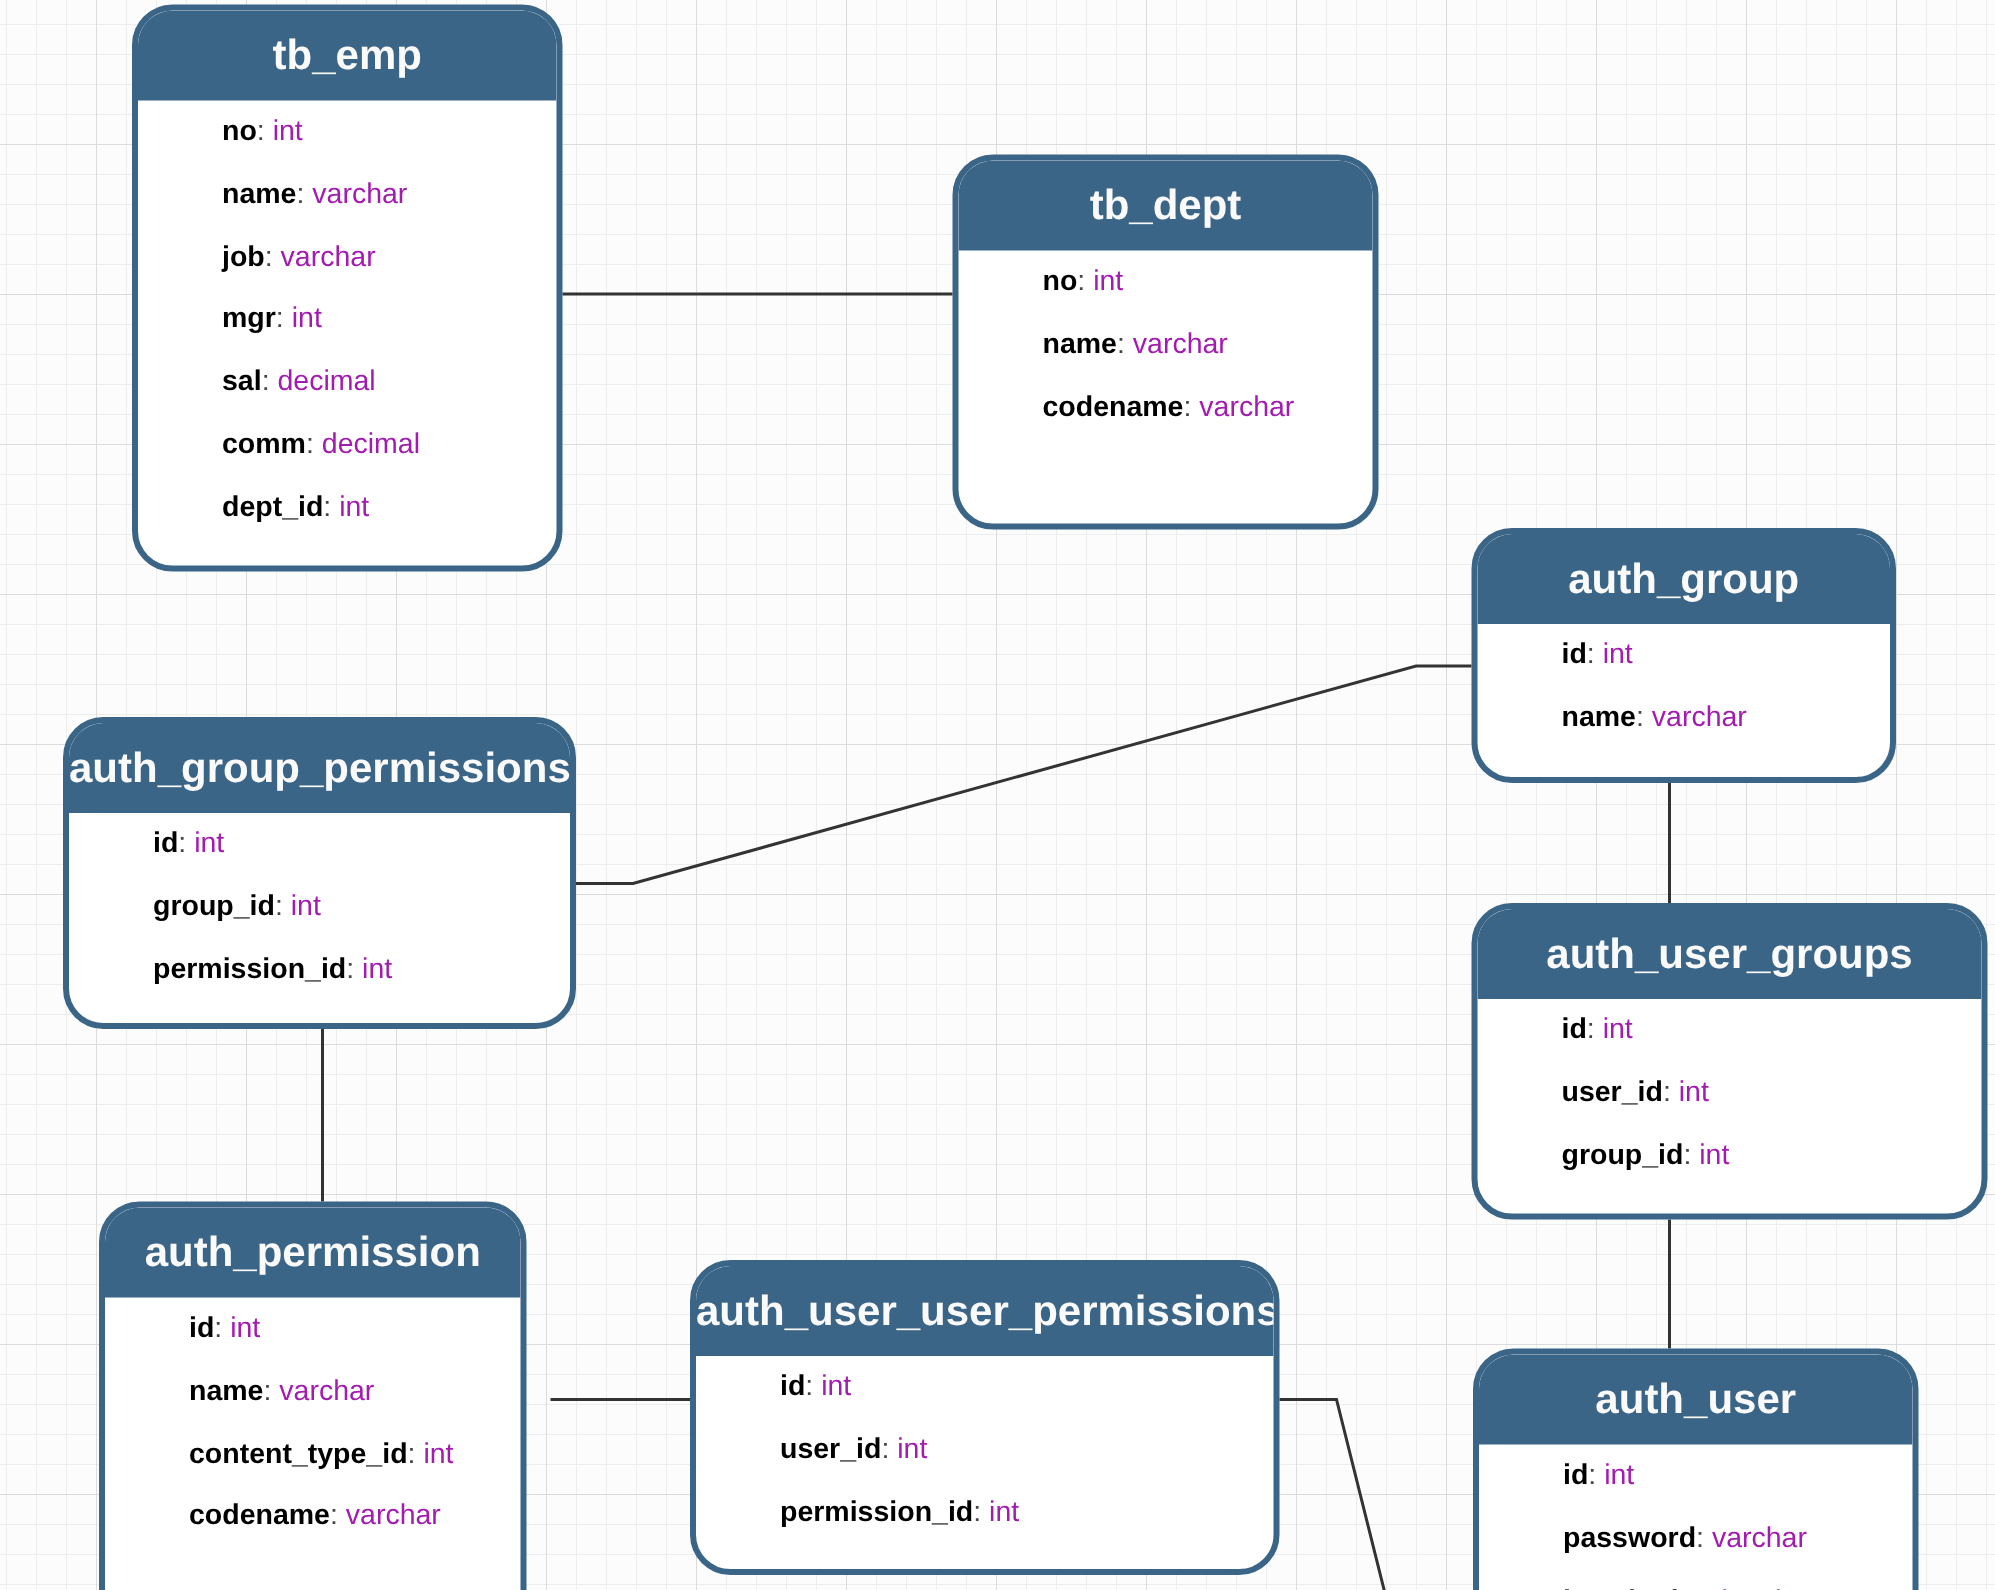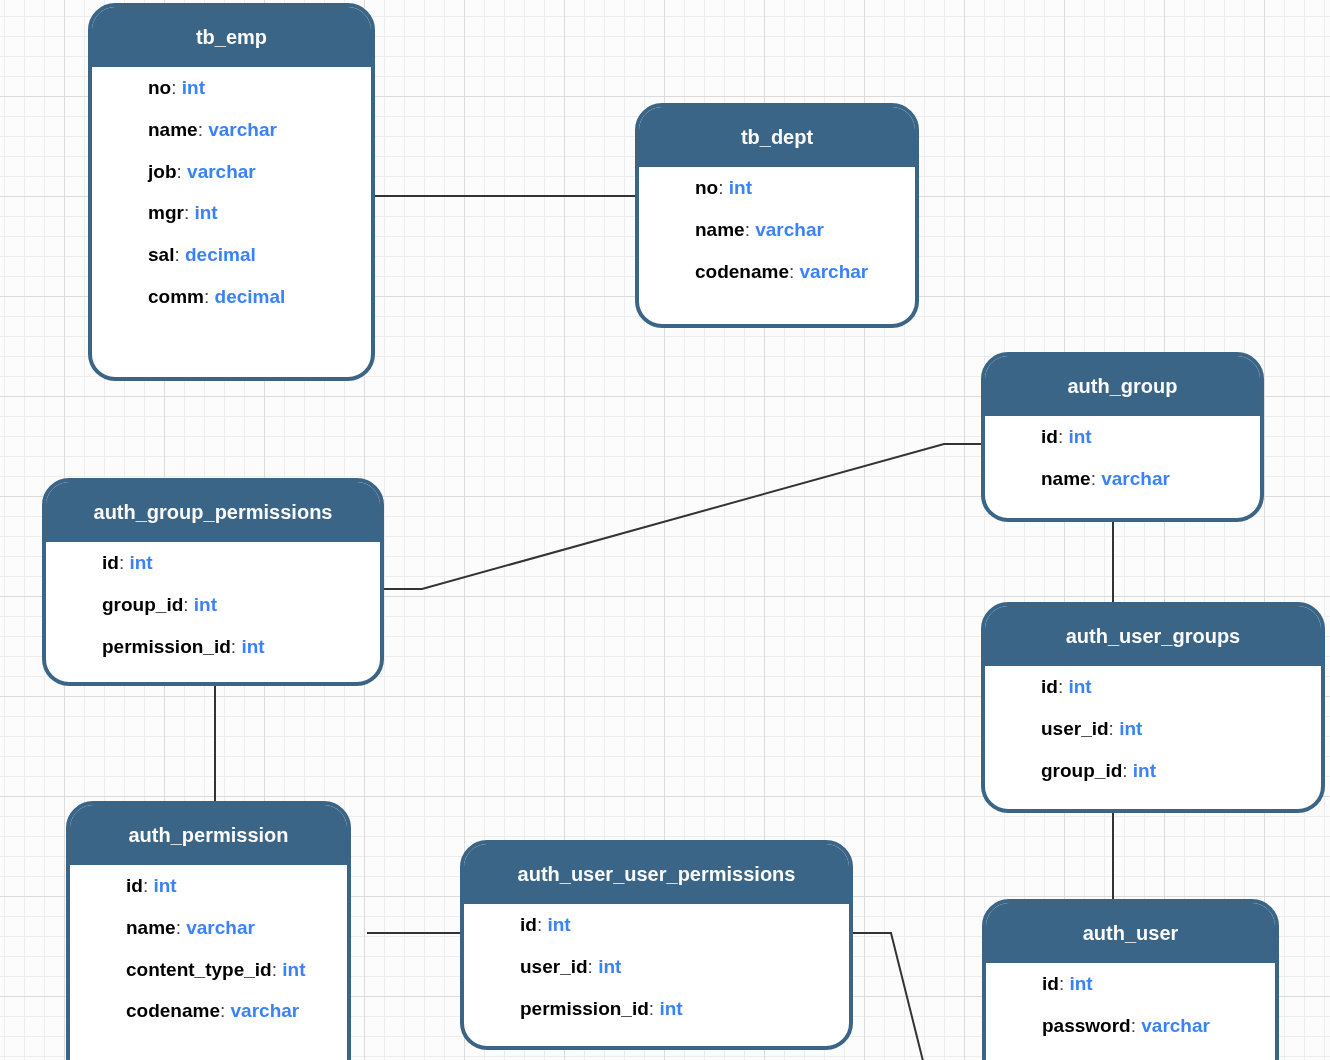--- a/index.html
+++ b/index.html
@@ -23,42 +23,42 @@
     box-sizing:border-box;
     background:#ffffff;
     border:4px solid #3b6587;
     border-radius:27px;
     overflow:hidden;
     box-shadow:0 0 0 0 transparent;
   }
   .table-header{
     background:#3b6587;
     color:#fafafa;
-    font-size:20px;
+    font-size:28px;
     font-weight:bold;
     text-align:center;
     height:60px;
     line-height:60px;
     white-space:nowrap;
   }
   .table-body{padding:0;}
   .row{
     height:41.8px;
     line-height:41.8px;
     padding-left:56px;
     font-size:19px;
     white-space:nowrap;
   }
   .fname{color:#000000;font-weight:bold;}
   .fsep{color:#444444;font-weight:normal;}
-  .ftype{color:#3b82f6;font-weight:bold;}
+  .ftype{color:#a21caf;font-weight:normal;}
 
   
   .t0{left:88px;  top:3px;   width:287px; height:378px;}
-  .t1{left:635px; top:103px; width:284px; height:225px;}
+  .t1{left:635px; top:103px; width:284px; height:250px;}
   .t2{left:981px; top:352px; width:283px; height:170px;}
   .t3{left:42px;  top:478px; width:342px; height:208px;}
   .t4{left:981px; top:602px; width:344px; height:211px;}
   .t5{left:66px;  top:801px; width:285px; height:324px;}
   .t6{left:460px; top:840px; width:393px; height:210px;}
   .t7{left:982px; top:899px; width:297px; height:200px;}
 </style>
 </head>
 <body>
 
@@ -79,20 +79,21 @@
 
   <div class="table t0">
     <div class="table-header">tb_emp</div>
     <div class="table-body">
       <div class="row"><span class="fname">no</span><span class="fsep">: </span><span class="ftype">int</span></div>
       <div class="row"><span class="fname">name</span><span class="fsep">: </span><span class="ftype">varchar</span></div>
       <div class="row"><span class="fname">job</span><span class="fsep">: </span><span class="ftype">varchar</span></div>
       <div class="row"><span class="fname">mgr</span><span class="fsep">: </span><span class="ftype">int</span></div>
       <div class="row"><span class="fname">sal</span><span class="fsep">: </span><span class="ftype">decimal</span></div>
       <div class="row"><span class="fname">comm</span><span class="fsep">: </span><span class="ftype">decimal</span></div>
+      <div class="row"><span class="fname">dept_id</span><span class="fsep">: </span><span class="ftype">int</span></div>
     </div>
   </div>
 
   <div class="table t1">
     <div class="table-header">tb_dept</div>
     <div class="table-body">
       <div class="row"><span class="fname">no</span><span class="fsep">: </span><span class="ftype">int</span></div>
       <div class="row"><span class="fname">name</span><span class="fsep">: </span><span class="ftype">varchar</span></div>
       <div class="row"><span class="fname">codename</span><span class="fsep">: </span><span class="ftype">varchar</span></div>
     </div>

